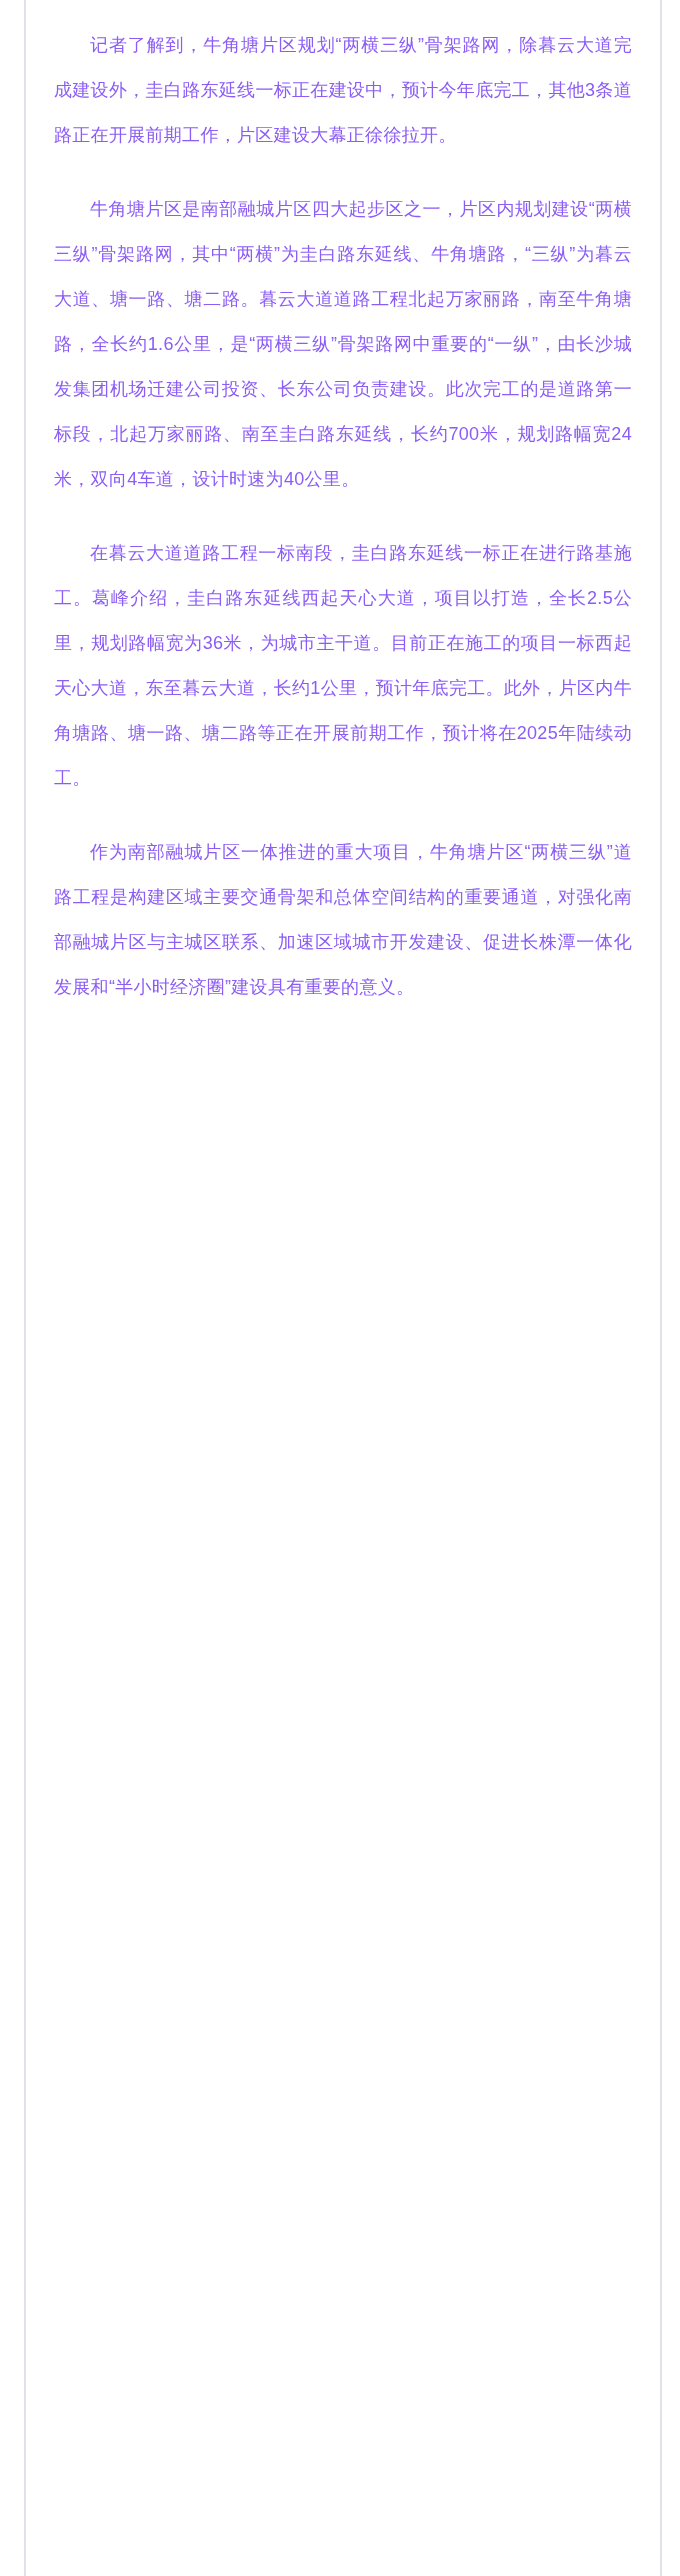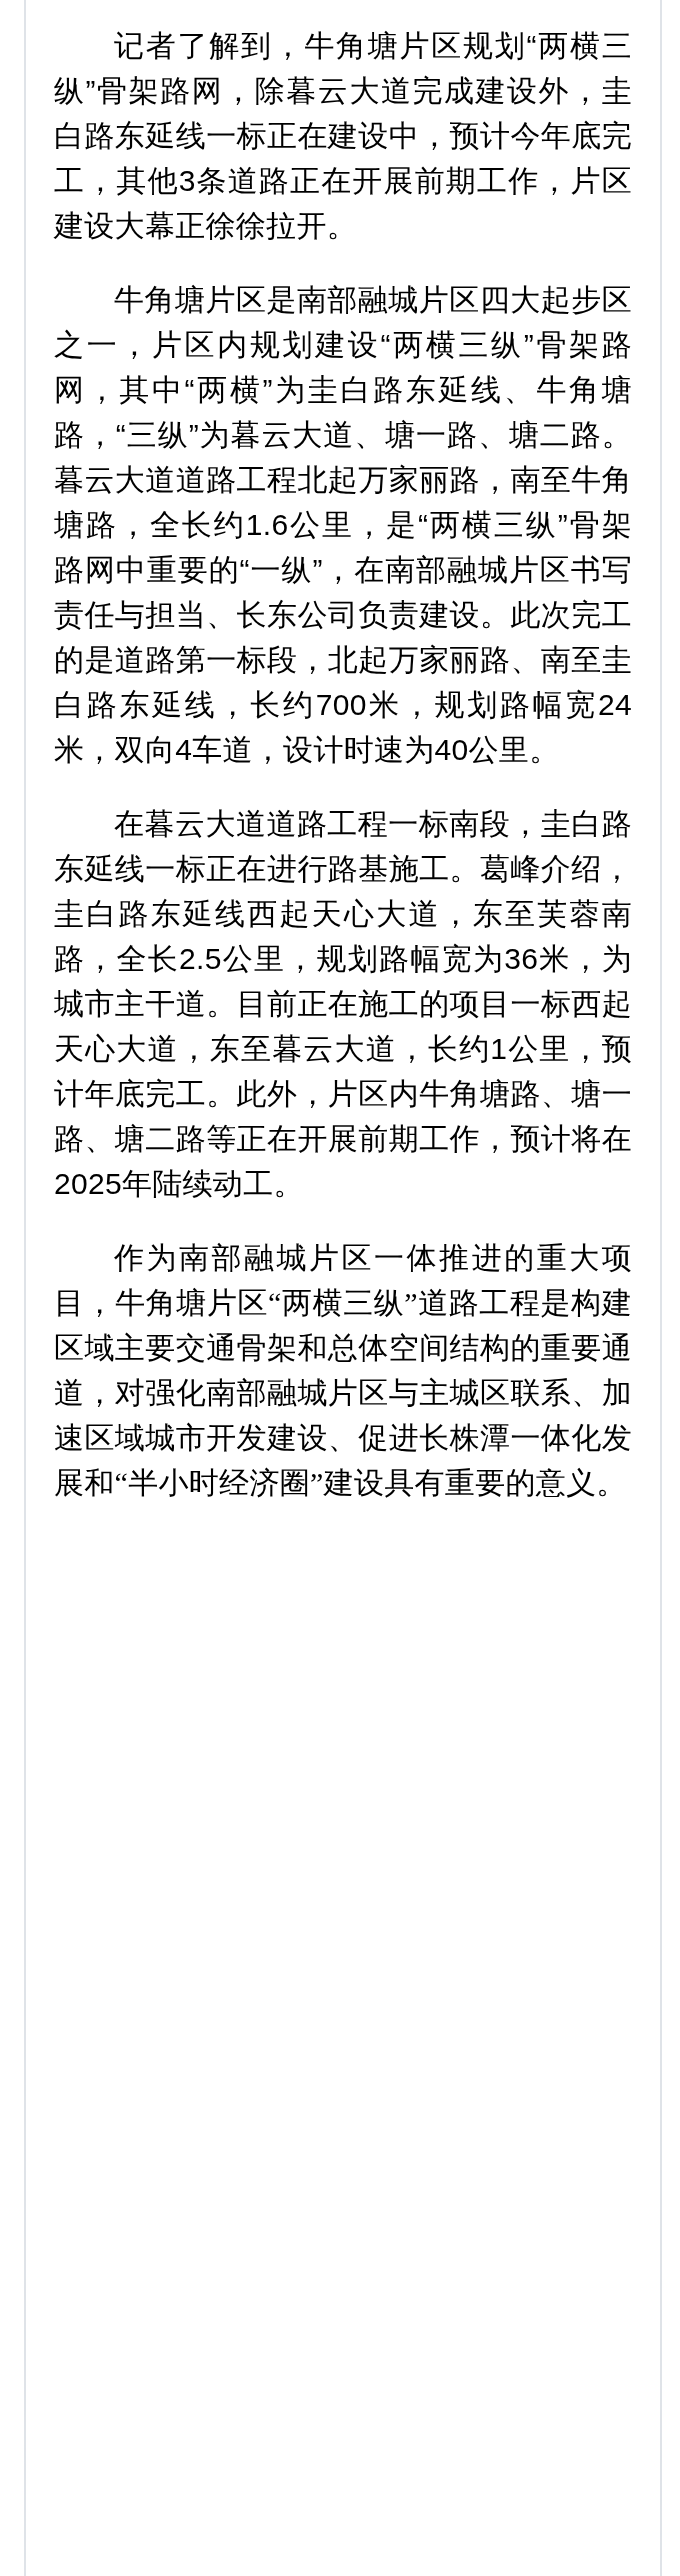--- a/index.html
+++ b/index.html
@@ -29,42 +29,41 @@
     background: #dfe3e8;
   }
   .edge-rule.left { left: 24px; }
   .edge-rule.right { right: 19px; }
 
   .article {
     position: relative;
     z-index: 2;
   }
   .para {
-    font-size: 30px;
+    font-size: 18px;
     line-height: 45px;
-    color: #000000;
+    color: #8b5cf6;
     text-align: justify;
     text-justify: inter-ideograph;
     text-indent: 2em;
     margin: 0 0 29px 0;
     letter-spacing: 0.3px;
     font-family: "Liberation Sans", sans-serif;
   }
   .para:last-child {
     margin-bottom: 0;
-    font-family: Liberation Serif, serif;
   }
 </style>
 </head>
 <body>
 
 <div class="page">
   <div class="edge-rule left"></div>
   <div class="edge-rule right"></div>
 
   <article class="article">
     <p class="para">记者了解到，牛角塘片区规划“两横三纵”骨架路网，除暮云大道完成建设外，圭白路东延线一标正在建设中，预计今年底完工，其他3条道路正在开展前期工作，片区建设大幕正徐徐拉开。</p>
-    <p class="para">牛角塘片区是南部融城片区四大起步区之一，片区内规划建设“两横三纵”骨架路网，其中“两横”为圭白路东延线、牛角塘路，“三纵”为暮云大道、塘一路、塘二路。暮云大道道路工程北起万家丽路，南至牛角塘路，全长约1.6公里，是“两横三纵”骨架路网中重要的“一纵”，在南部融城片区书写责任与担当、长东公司负责建设。此次完工的是道路第一标段，北起万家丽路、南至圭白路东延线，长约700米，规划路幅宽24米，双向4车道，设计时速为40公里。</p>
-    <p class="para">在暮云大道道路工程一标南段，圭白路东延线一标正在进行路基施工。葛峰介绍，圭白路东延线西起天心大道，东至芙蓉南路，全长2.5公里，规划路幅宽为36米，为城市主干道。目前正在施工的项目一标西起天心大道，东至暮云大道，长约1公里，预计年底完工。此外，片区内牛角塘路、塘一路、塘二路等正在开展前期工作，预计将在2025年陆续动工。</p>
+    <p class="para">牛角塘片区是南部融城片区四大起步区之一，片区内规划建设“两横三纵”骨架路网，其中“两横”为圭白路东延线、牛角塘路，“三纵”为暮云大道、塘一路、塘二路。暮云大道道路工程北起万家丽路，南至牛角塘路，全长约1.6公里，是“两横三纵”骨架路网中重要的“一纵”，由长沙城发集团机场迁建公司投资、长东公司负责建设。此次完工的是道路第一标段，北起万家丽路、南至圭白路东延线，长约700米，规划路幅宽24米，双向4车道，设计时速为40公里。</p>
+    <p class="para">在暮云大道道路工程一标南段，圭白路东延线一标正在进行路基施工。葛峰介绍，圭白路东延线西起天心大道，项目以打造，全长2.5公里，规划路幅宽为36米，为城市主干道。目前正在施工的项目一标西起天心大道，东至暮云大道，长约1公里，预计年底完工。此外，片区内牛角塘路、塘一路、塘二路等正在开展前期工作，预计将在2025年陆续动工。</p>
     <p class="para">作为南部融城片区一体推进的重大项目，牛角塘片区“两横三纵”道路工程是构建区域主要交通骨架和总体空间结构的重要通道，对强化南部融城片区与主城区联系、加速区域城市开发建设、促进长株潭一体化发展和“半小时经济圈”建设具有重要的意义。</p>
   </article>
 </div>
 
 
 </body></html>

